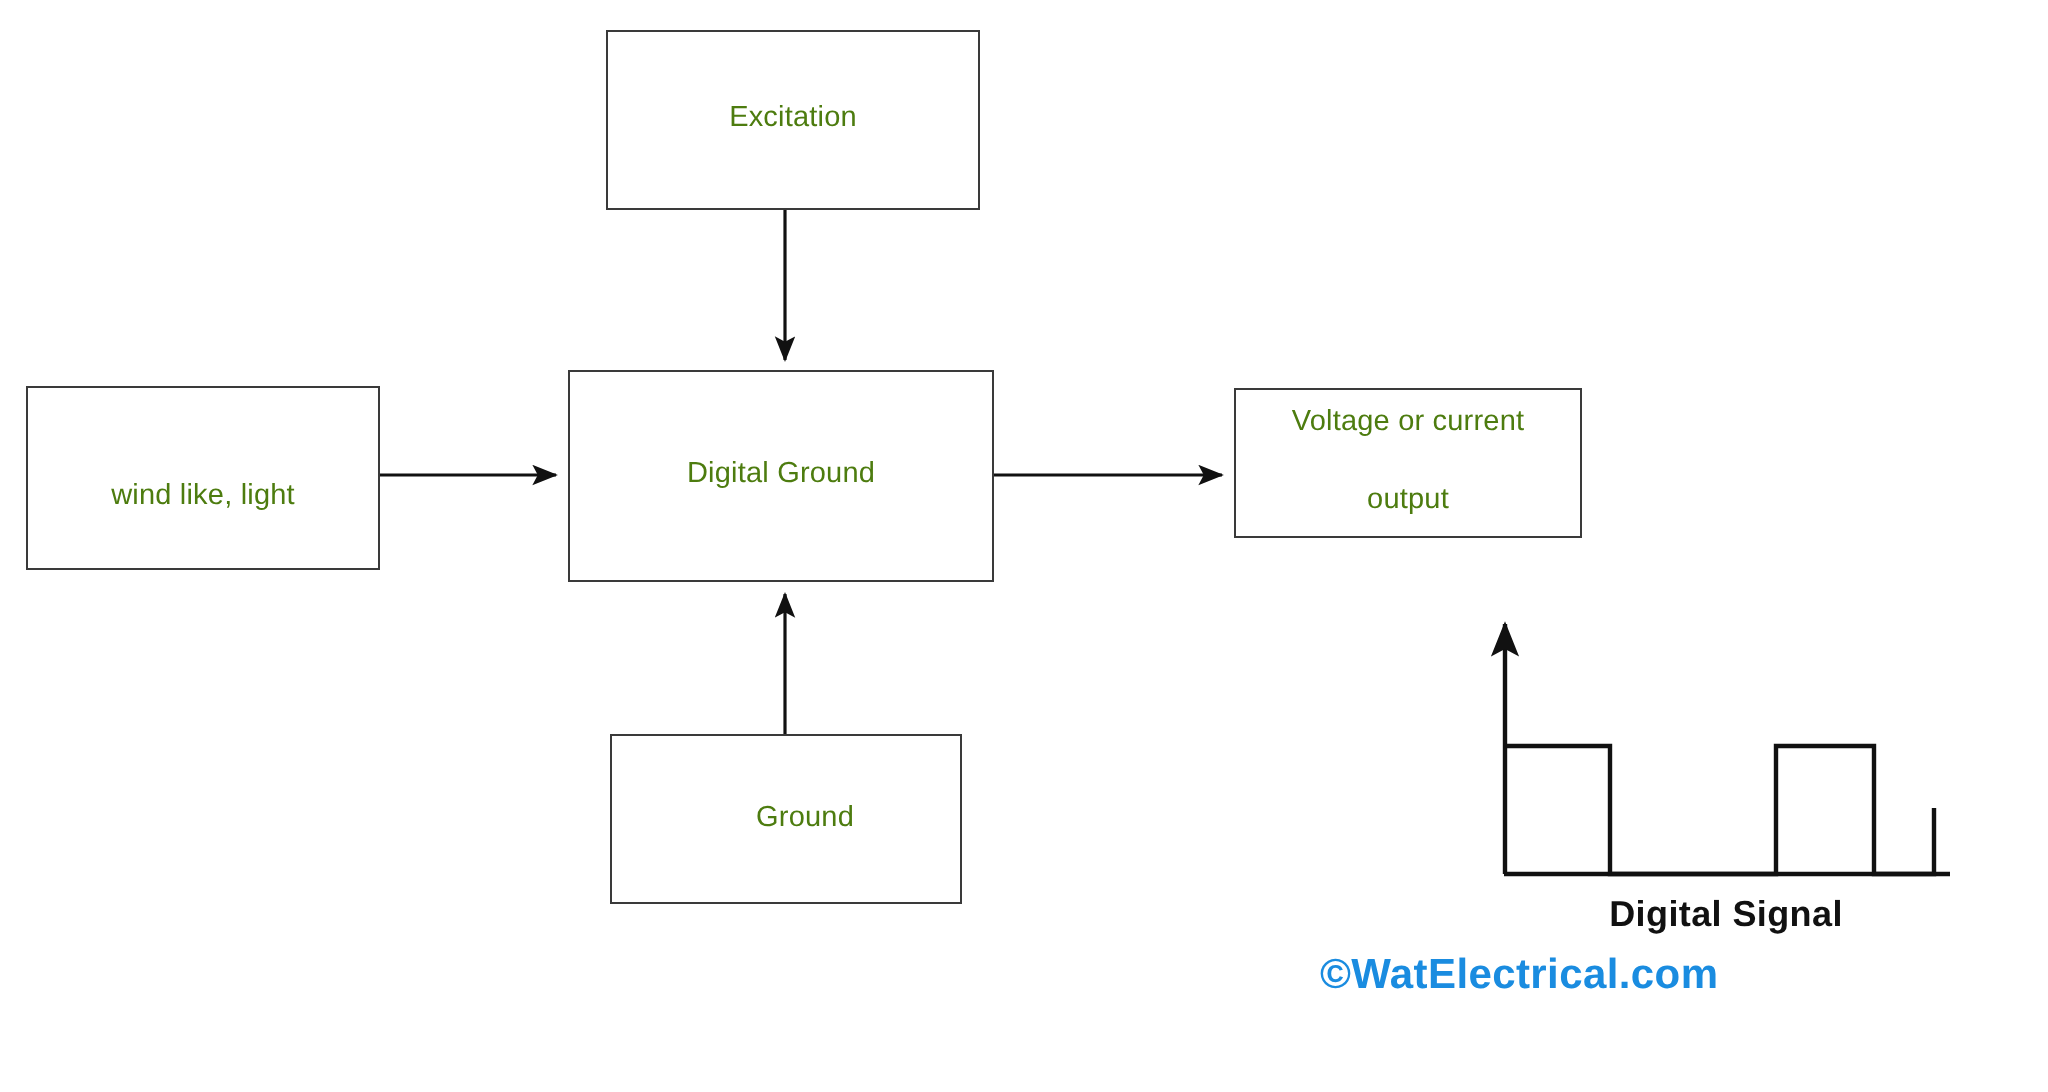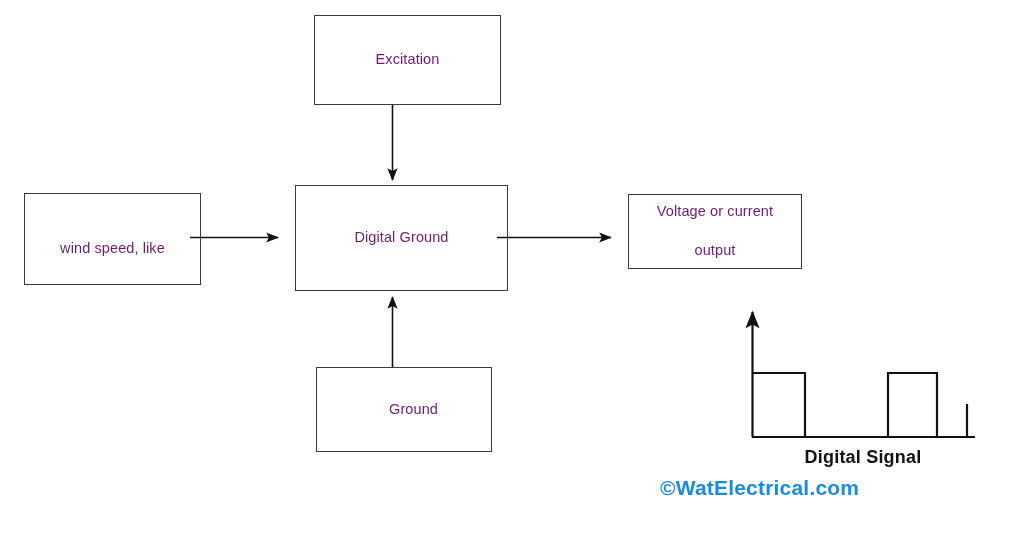--- a/index.html
+++ b/index.html
@@ -21,25 +21,24 @@
   }
   .node {
     position: absolute;
     box-sizing: border-box;
     border: 1.6px solid #3a3a3a;
     background: #ffffff;
     display: flex;
     align-items: center;
     justify-content: center;
     text-align: center;
-    color: #701a75;
+    color: #4d7c0f;
     font-size: 14.5px;
     line-height: 1.35;
     letter-spacing: 0.1px;
-    margin-left: 11px;
   }
   .node span {
     display: block;
     padding: 0 6px;
   }
   #node-excitation { left: 303px; top: 15px;  width: 187px; height: 90px; }
   #node-external   { left: 13px;  top: 193px; width: 177px; height: 92px; }
   #node-sensor     { left: 284px; top: 185px; width: 213px; height: 106px; }
   #node-output     { left: 617px; top: 194px; width: 174px; height: 75px; }
   #node-ground     { left: 305px; top: 367px; width: 176px; height: 85px; padding-left: 19px; }
@@ -87,21 +86,21 @@
 
 <div id="canvas">
 
   <div class="node" id="node-excitation">
     <span>Excitation</span>
   </div>
 
   <div class="node" id="node-external">
     <span>
       <br>
-      <span>wind speed, like</span>
+      <span>wind like, light</span>
     </span>
   </div>
 
   <div class="node" id="node-sensor">
     <span>Digital Ground</span>
   </div>
 
   <div class="node" id="node-output">
     <span>
       <span>Voltage or current</span><br>

